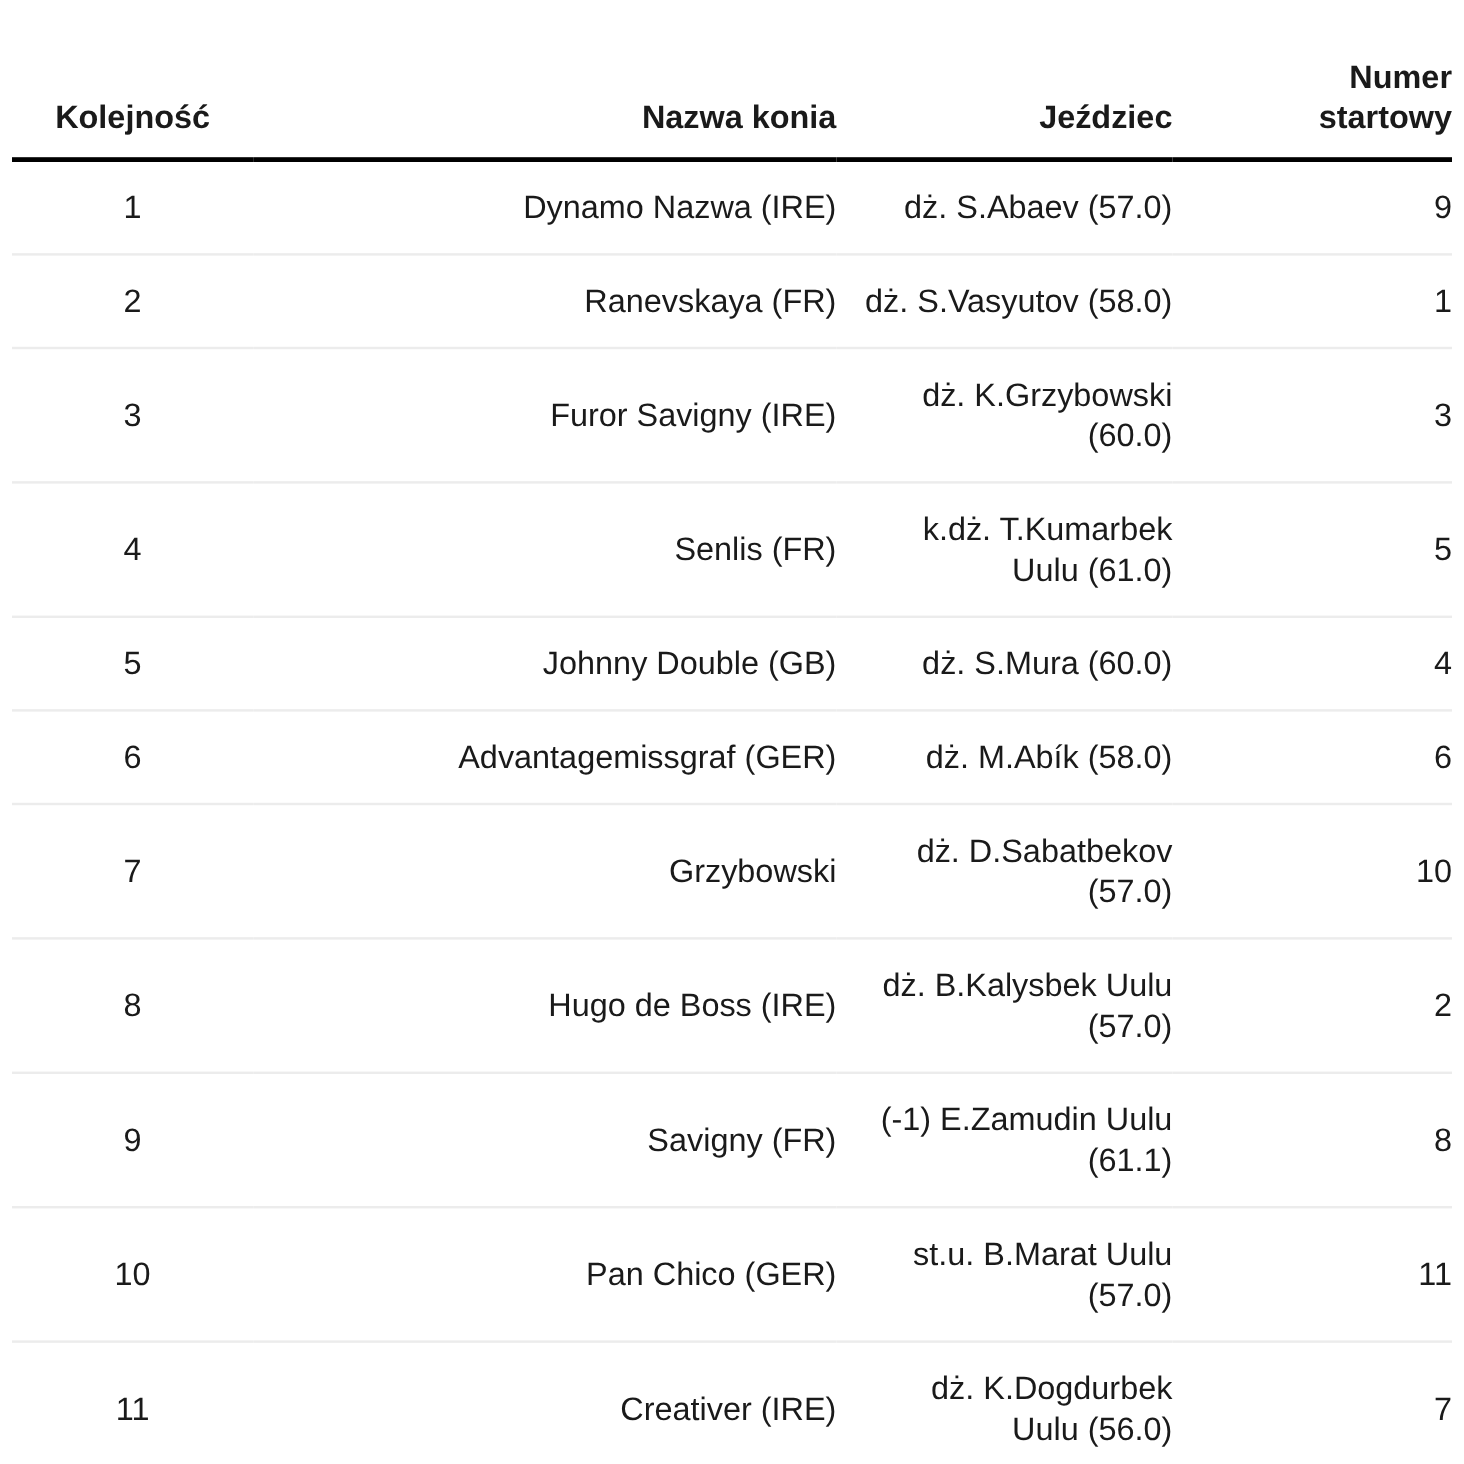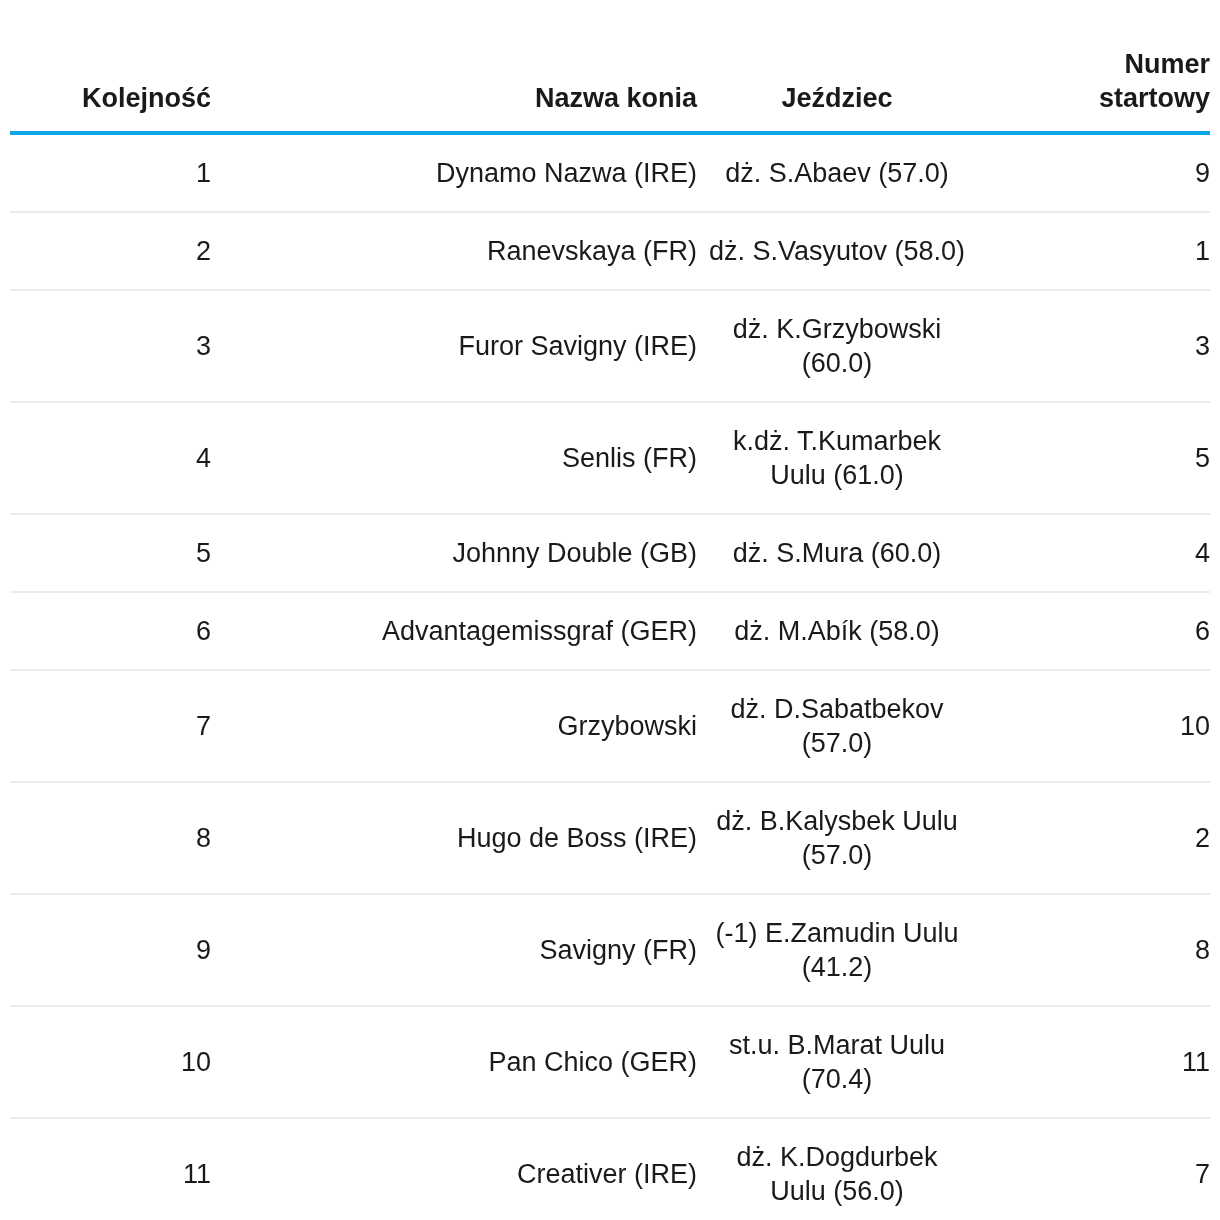--- a/index.html
+++ b/index.html
@@ -19,37 +19,37 @@
     table-layout: fixed;
     width: 1200px;
     margin: 0 10px;
   }
   th {
     font-weight: 700;
     font-size: 27px;
     line-height: 34px;
     vertical-align: bottom;
     padding: 47px 0 16px 0;
-    border-bottom: 4px solid #0ea5e9;
+    border-bottom: 4px solid #000000;
     white-space: pre-line;
   }
   td {
     font-size: 27px;
     line-height: 34px;
     vertical-align: middle;
     padding: 21px 0;
     border-bottom: 2px solid #ececec;
     white-space: pre-line;
   }
   tbody tr:last-child td {
     border-bottom: none;
   }
-  .col-order   { text-align: right; }
+  .col-order   { text-align: center; }
   .col-horse   { text-align: right; padding-left: 66px; }
-  .col-jockey  { text-align: center; margin-top: 24px; }
+  .col-jockey  { text-align: right; margin-top: 24px; }
   .col-number  { text-align: right; }
 </style>
 </head>
 <body>
 
 <table class="startlist">
   <colgroup>
     <col style="width:201px">
     <col style="width:486px">
     <col style="width:280px">
@@ -114,28 +114,28 @@
     <td class="col-order">8</td>
     <td class="col-horse">Hugo de Boss (IRE)</td>
     <td class="col-jockey">dż. B.Kalysbek Uulu
 (57.0)</td>
     <td class="col-number">2</td>
   </tr>
       <tr>
     <td class="col-order">9</td>
     <td class="col-horse">Savigny (FR)</td>
     <td class="col-jockey">(-1) E.Zamudin Uulu
-(41.2)</td>
+(61.1)</td>
     <td class="col-number">8</td>
   </tr>
       <tr>
     <td class="col-order">10</td>
     <td class="col-horse">Pan Chico (GER)</td>
     <td class="col-jockey">st.u. B.Marat Uulu
-(70.4)</td>
+(57.0)</td>
     <td class="col-number">11</td>
   </tr>
       <tr>
     <td class="col-order">11</td>
     <td class="col-horse">Creativer (IRE)</td>
     <td class="col-jockey">dż. K.Dogdurbek
 Uulu (56.0)</td>
     <td class="col-number">7</td>
   </tr>
     </tbody>

